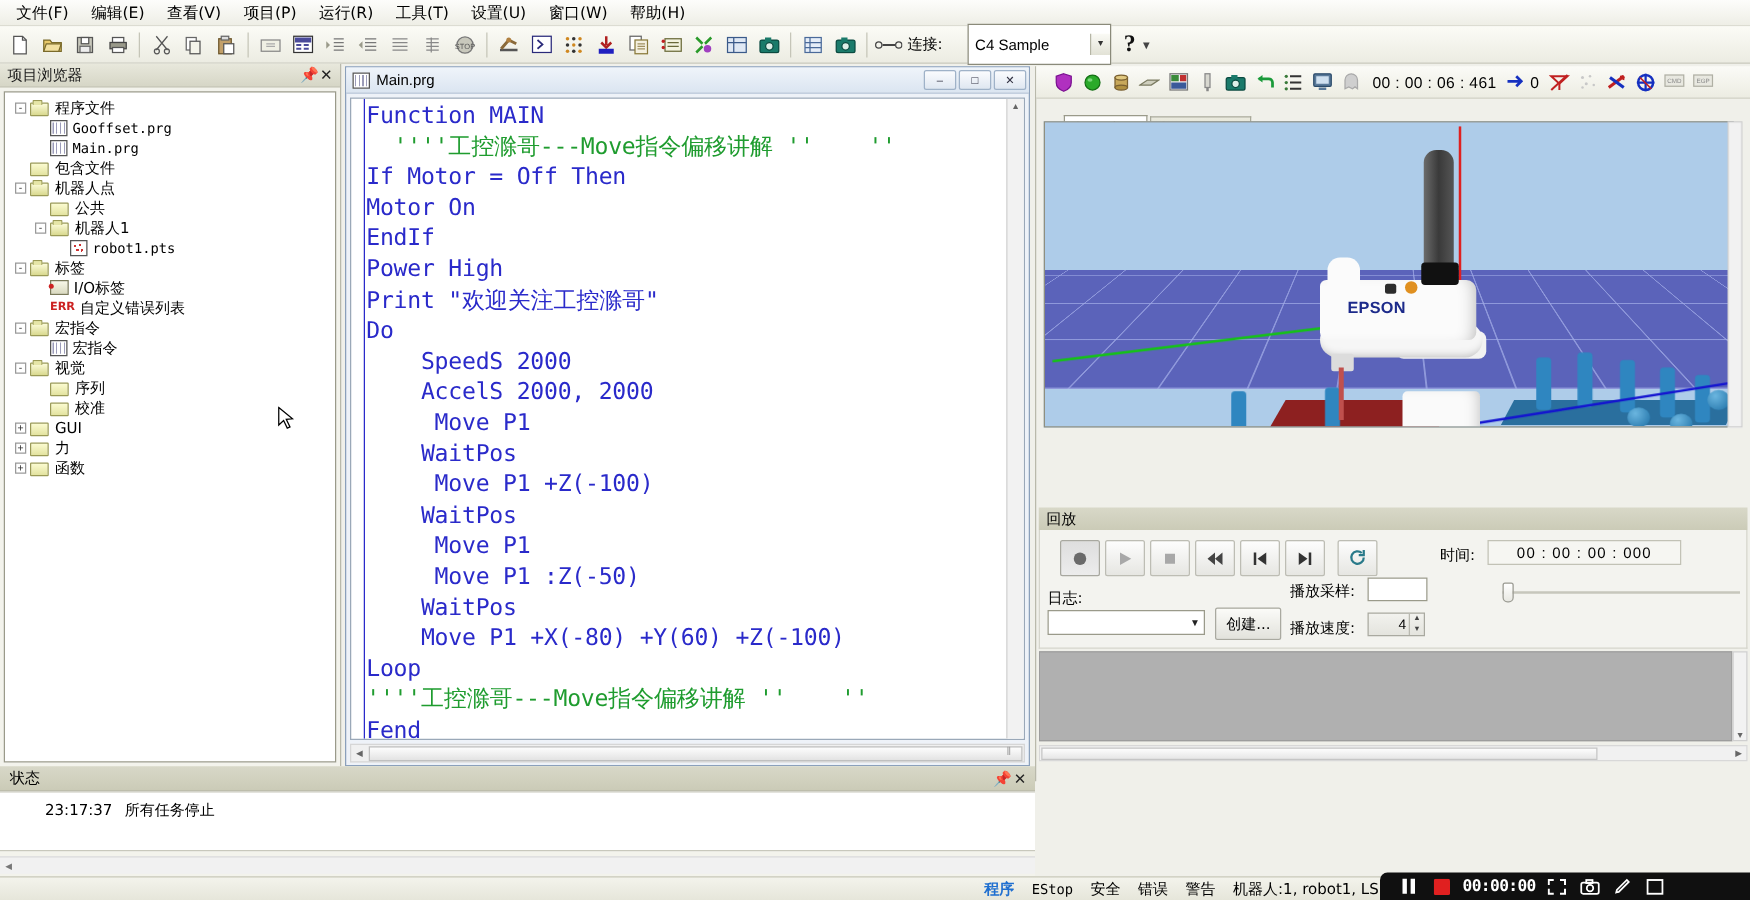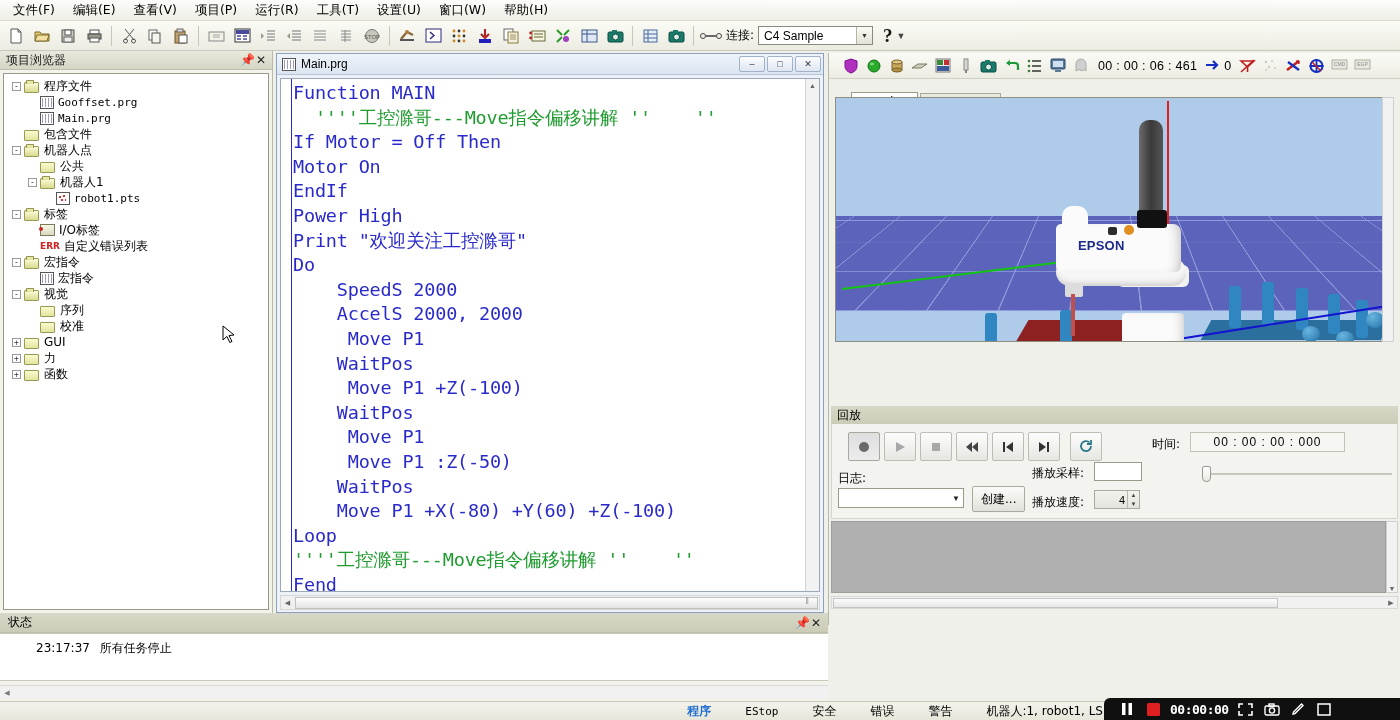--- a/index.html
+++ b/index.html
@@ -33,23 +33,23 @@
     display: flex; align-items: center; padding-left: 3px;
     border-bottom: 1px solid #c8c8bc;
   }
   .tbtn {
     width: 24px; height: 24px; margin: 0 1px;
     display: flex; align-items: center; justify-content: center;
     border: 1px solid transparent; border-radius: 2px;
   }
   .tsep { width: 1px; height: 20px; background: #c5c5b8; margin: 0 4px; }
 
-  .connlabel { font-size: 12px; margin: 0 4px 0 2px; font-family: "DejaVu Sans", sans-serif;}
+  .connlabel { font-size: 12px; margin: 0 20px 0 2px; font-family: "DejaVu Sans", sans-serif;}
   .combo {
-    width: 115px; height: 19px; background: #fff;
+    width: 115px; height: 33px; background: #fff;
     border: 1px solid #8a8a7a; display: flex; align-items: center;
     font-size: 12px; position: relative; justify-content: flex-end;
   }
   .combo .cval { padding-left: 5px; flex: 1; font-family: "Liberation Sans", sans-serif;}
   .combo .carrow {
     width: 16px; height: 17px; background: linear-gradient(#fafaf5,#e2e2d6);
     border-left: 1px solid #b5b5a5; display: flex; align-items: center; justify-content: center;
     font-size: 7px; color: #333;
   }
   .helpq { font-size: 19px; font-weight: bold; margin-left: 10px; color: #111; font-family: "Liberation Serif", serif;}
@@ -279,21 +279,21 @@
     background: #f1f1f1; border-top: 1px solid #dadada; display: flex; align-items: center;
   }
   .statushscroll .sa { width: 14px; text-align:center; font-size:7px; color:#777; }
 
   
   .bottombar {
     position: absolute; left: 0; top: 701px; width: 1400px; height: 19px;
     background: linear-gradient(#f3f3ec,#e6e6da); border-top: 1px solid #c9c9ba;
     display: flex; align-items: center;
   }
-  .bcell { font-size: 12px; padding: 0 7px; font-family:"DejaVu Sans", sans-serif; white-space: nowrap; margin-left: 20px; }
+  .bcell { font-size: 12px; padding: 0 7px; font-family:"DejaVu Sans", sans-serif; white-space: nowrap; }
   .bcell.prog { color: #1f6fd0; font-weight: bold; }
   .bcell.mono { font-family: "DejaVu Sans Mono", monospace; font-size: 11px; }
 
   
   .videobar {
     position: absolute; right: 0; top: 698px; width: 296px; height: 22px;
     background: #101010; display: flex; align-items: center; padding-left: 10px;
     border-top-left-radius: 6px;
   }
   .vicon { width: 26px; height: 20px; display:flex;align-items:center;justify-content:center; color:#fff; }

